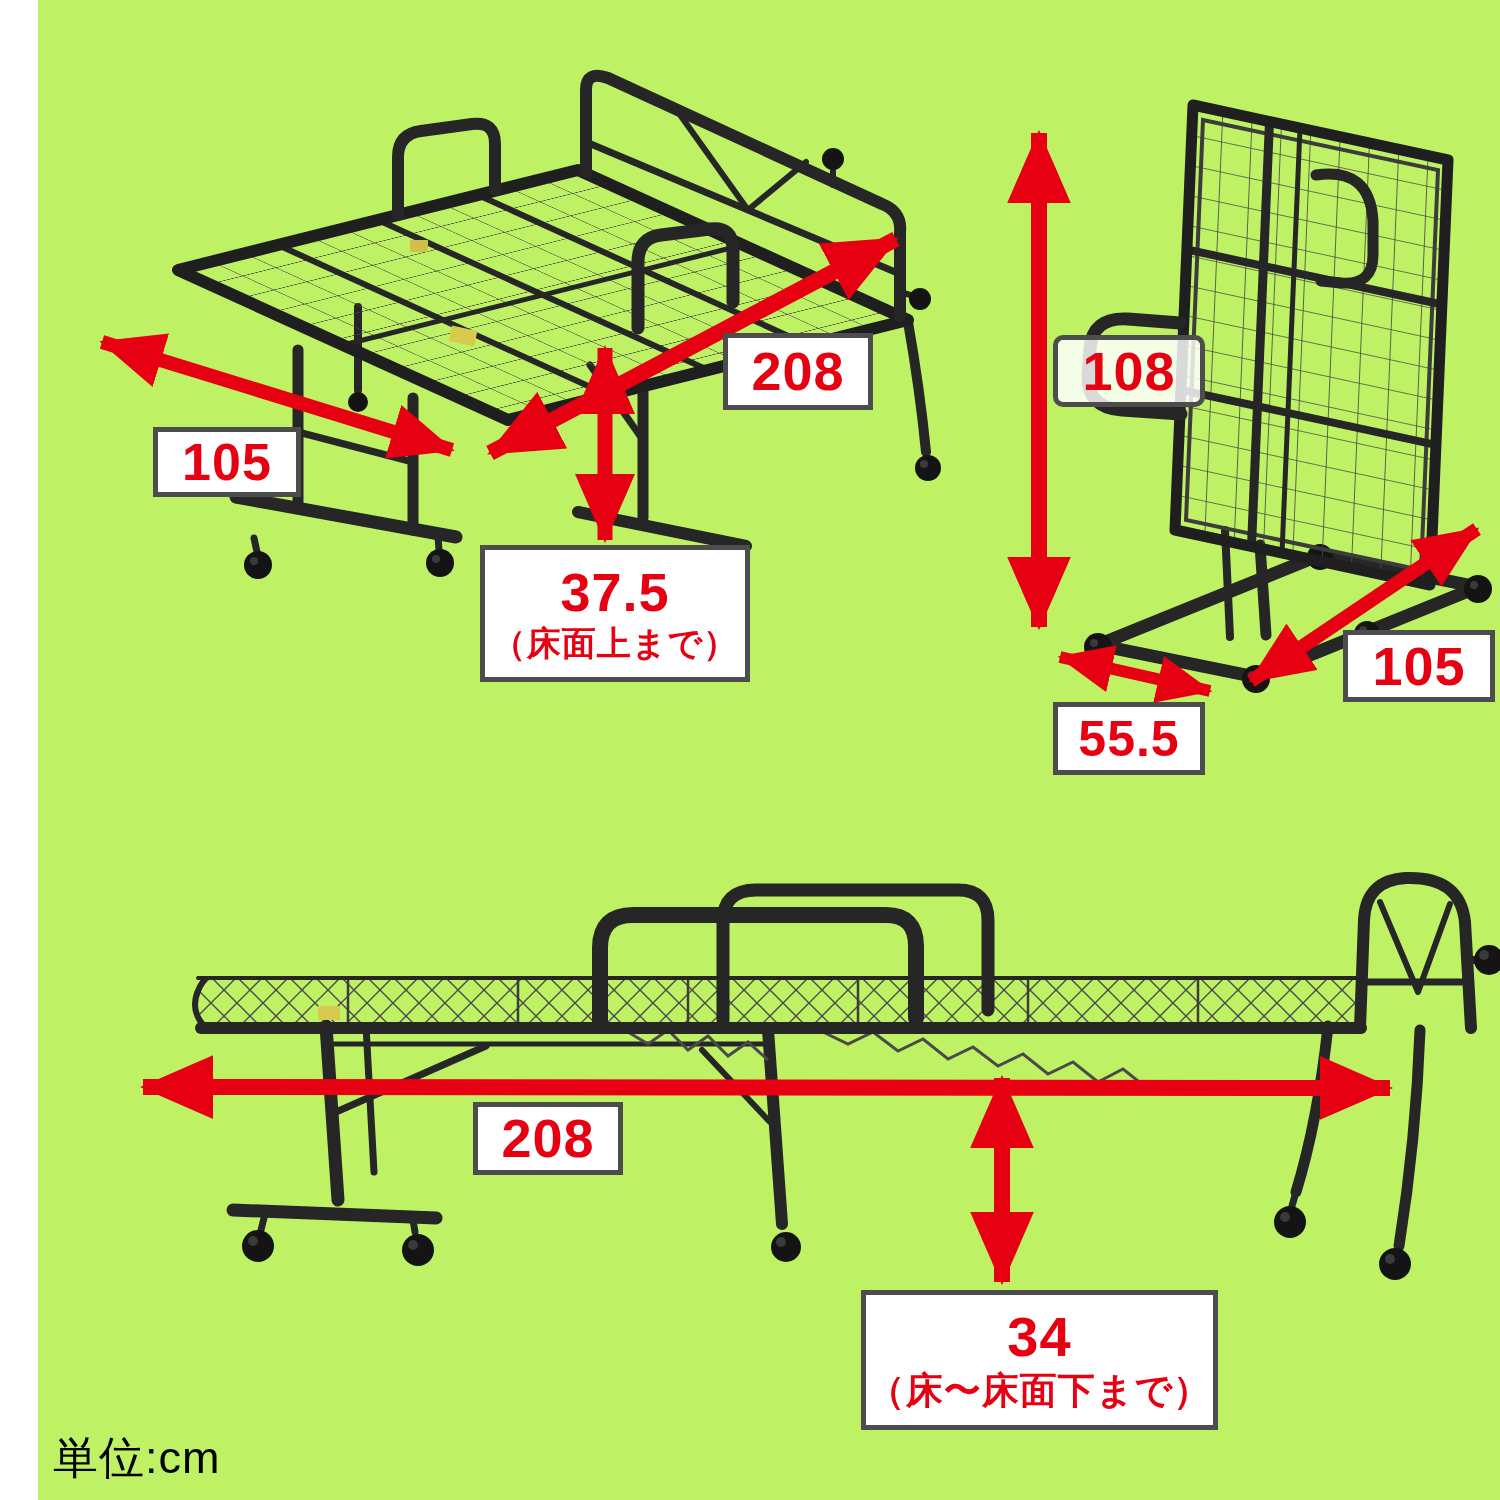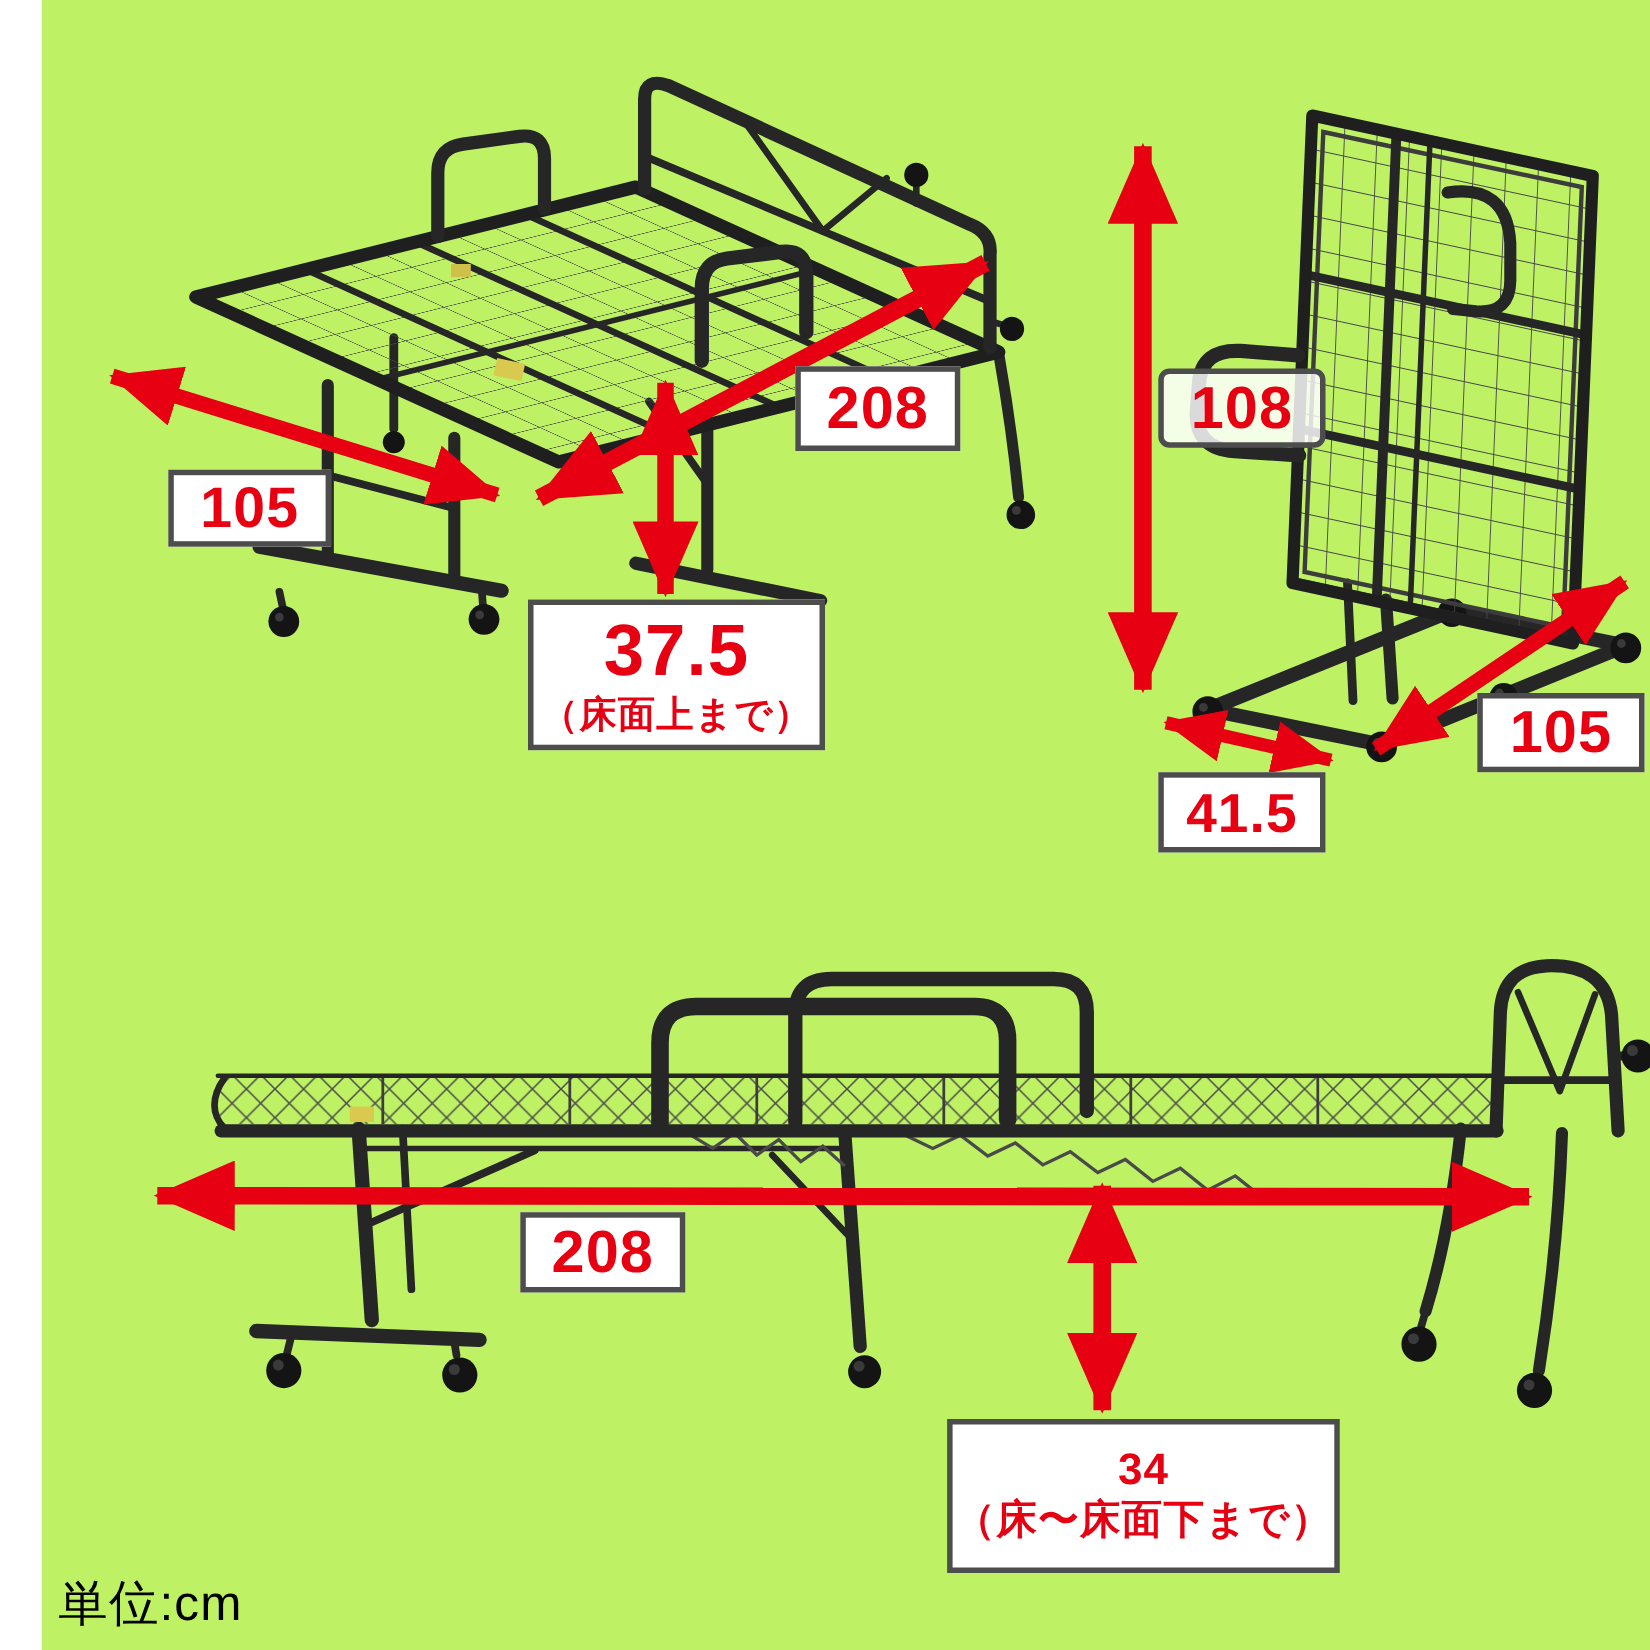--- a/index.html
+++ b/index.html
@@ -204,40 +204,40 @@
 
   <div class="dim-box fs54" style="left:685px;top:333px;width:150px;height:77px">
     <span class="l1">208</span>
   </div>
 
   <div class="dim-box fs52" style="left:115px;top:427px;width:148px;height:70px">
     <span class="l1">105</span>
   </div>
 
   <div class="dim-box" style="left:442px;top:545px;width:270px;height:137px">
-    <span class="l1" style="font-size:66px">37.5</span>
+    <span class="l1" style="font-size:54px">37.5</span>
     <span class="l2" style="font-size:34px">（床面上まで）</span>
   </div>
 
   <div class="dim-box semi fs54" style="left:1015px;top:335px;width:152px;height:72px">
     <span class="l1">108</span>
   </div>
 
   <div class="dim-box fs54" style="left:1305px;top:630px;width:152px;height:72px">
     <span class="l1">105</span>
   </div>
 
   <div class="dim-box fs50" style="left:1015px;top:702px;width:152px;height:73px">
-    <span class="l1">41.5</span>
+    <span class="l1">55.5</span>
   </div>
 
   <div class="dim-box fs54" style="left:435px;top:1102px;width:150px;height:73px">
     <span class="l1">208</span>
   </div>
 
   <div class="dim-box" style="left:823px;top:1290px;width:357px;height:140px">
-    <span class="l1" style="font-size:40px">34</span>
+    <span class="l1" style="font-size:56px">34</span>
     <span class="l2" style="font-size:37px">（床〜床面下まで）</span>
   </div>
 
   <div class="unit-note">単位:cm</div>
 
 </div>
 
 </body></html>

